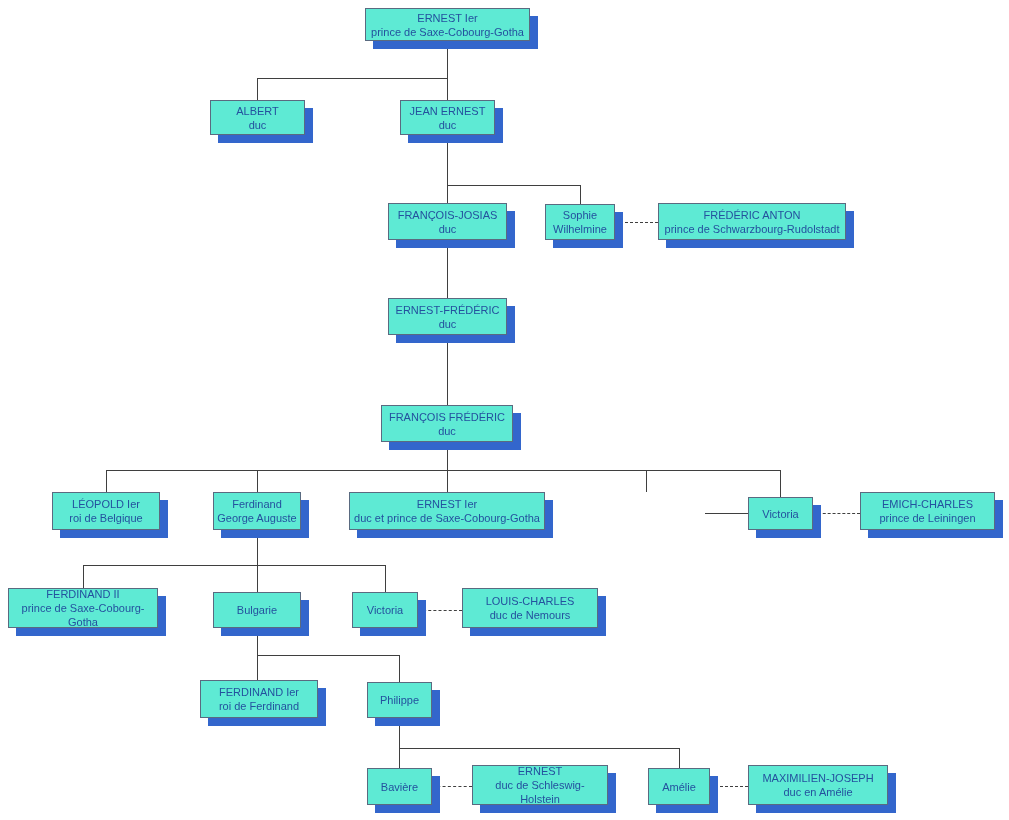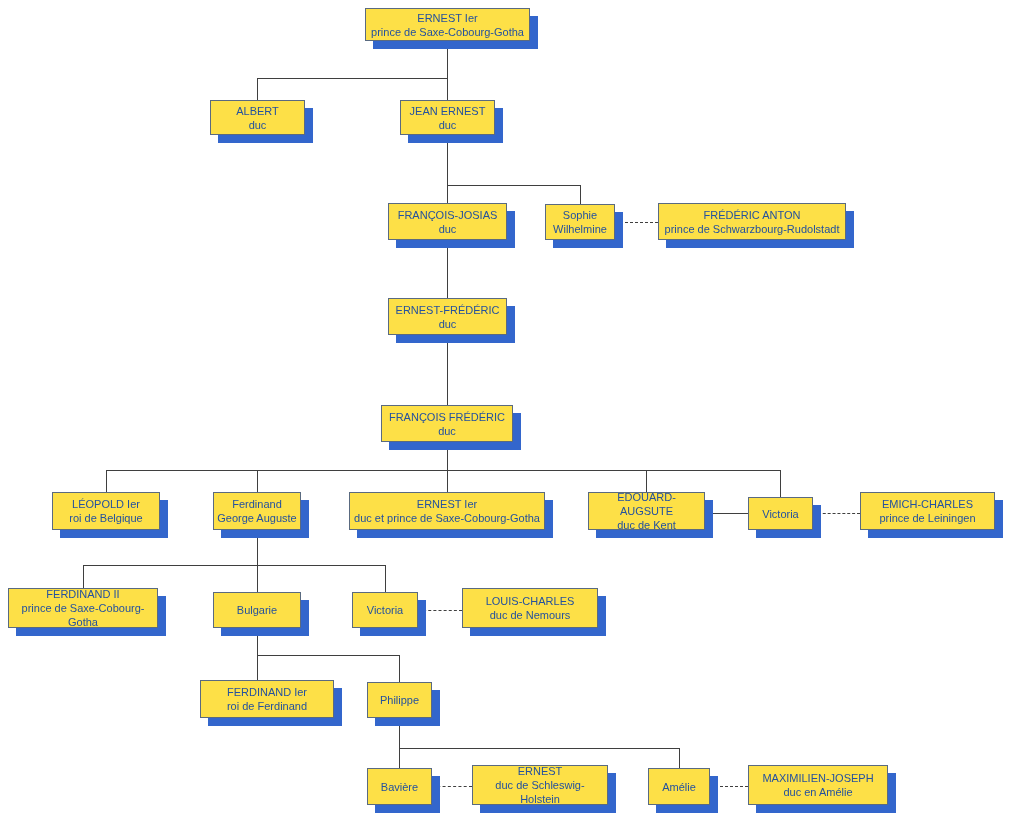--- a/index.html
+++ b/index.html
@@ -8,21 +8,21 @@
   .canvas {
     position: relative;
     width: 1009px;
     height: 820px;
     background: #ffffff;
     overflow: hidden;
   }
   .node {
     position: absolute;
     z-index: 2;
-    background: #fde047;
+    background: #5eead4;
     border: 1px solid #5a6a80;
     box-shadow: 8px 8px 0 0 #3366cc;
     color: #24519e;
     font-size: 11px;
     line-height: 14px;
     display: flex;
     flex-direction: column;
     align-items: center;
     justify-content: center;
     text-align: center;
@@ -144,24 +144,20 @@
   <div class="node" style="left:213px;top:492px;width:88px;height:38px">
     <div class="name">Ferdinand</div>
     <div class="title">George Auguste</div>
   </div>
 
   <div class="node" style="left:349px;top:492px;width:196px;height:38px">
     <div class="name">ERNEST Ier</div>
     <div class="title">duc et prince de Saxe-Cobourg-Gotha</div>
   </div>
 
-  <div class="node" style="left:588px;top:492px;width:117px;height:38px">
-    <div class="name">EDOUARD-AUGSUTE</div>
-    <div class="title">duc de Kent</div>
-  </div>
 
   <div class="node" style="left:748px;top:497px;width:65px;height:33px">
     <div class="name">Victoria</div>
   </div>
 
   <div class="node" style="left:860px;top:492px;width:135px;height:38px">
     <div class="name">EMICH-CHARLES</div>
     <div class="title">prince de Leiningen</div>
   </div>
 
@@ -176,21 +172,21 @@
 
   <div class="node" style="left:352px;top:592px;width:66px;height:36px">
     <div class="name">Victoria</div>
   </div>
 
   <div class="node" style="left:462px;top:588px;width:136px;height:40px">
     <div class="name">LOUIS-CHARLES</div>
     <div class="title">duc de Nemours</div>
   </div>
 
-  <div class="node" style="left:200px;top:680px;width:134px;height:38px">
+  <div class="node" style="left:200px;top:680px;width:118px;height:38px">
     <div class="name">FERDINAND Ier</div>
     <div class="title">roi de Ferdinand</div>
   </div>
 
   <div class="node" style="left:367px;top:682px;width:65px;height:36px">
     <div class="name">Philippe</div>
   </div>
 
   <div class="node" style="left:367px;top:768px;width:65px;height:37px">
     <div class="name">Bavière</div>

